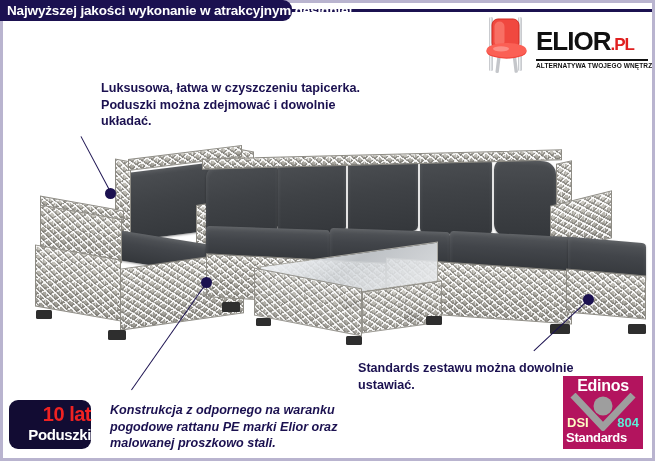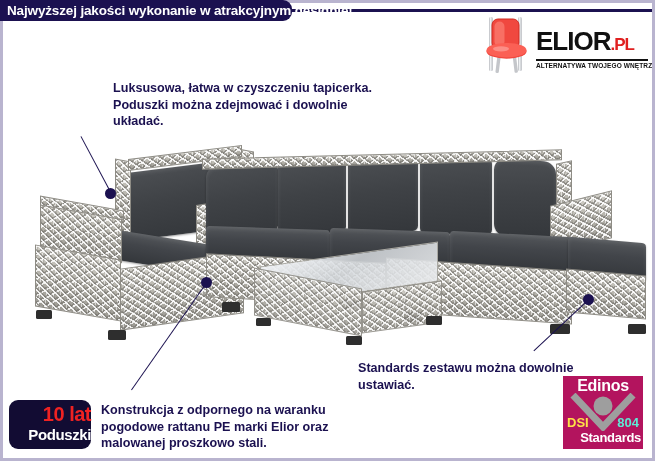--- a/index.html
+++ b/index.html
@@ -101,23 +101,23 @@
   
   .callout {
     position: absolute;
     color: #1b1150;
     font-size: 12.6px;
     font-weight: bold;
     line-height: 16.5px;
     white-space: pre-line;
     z-index: 8;
   }
-  #callout-upholstery { left: 113px; top: 80px; width: 320px; }
+  #callout-upholstery { left: 101px; top: 80px; width: 320px; }
   #callout-arrange    { left: 358px; top: 360px; width: 270px; }
-  #callout-frame      { left: 101px; top: 402px; width: 310px; }
+  #callout-frame      { left: 110px; top: 402px; width: 310px; font-style: italic; }
 
   
   .leader {
     position: absolute;
     height: 0;
     border-top: 1.4px solid #1b1150;
     transform-origin: 0 0;
     z-index: 7;
   }
   .dot {
@@ -213,42 +213,41 @@
     letter-spacing: -0.3px;
   }
   #edinos-mark {
     position: absolute;
     left: 0; top: 17px;
     width: 80px; height: 38px;
   }
   #edinos-dsi {
     position: absolute;
     left: 4px; top: 40px;
-    color: #fde047;
+    color: #fef9c3;
     font-size: 13px;
     font-weight: bold;
     line-height: 14px;
   }
   #edinos-804 {
     position: absolute;
     right: 4px; top: 40px;
     color: #5eead4;
     font-size: 13px;
     font-weight: bold;
     line-height: 14px;
   }
   #edinos-standards {
     position: absolute;
-    left: 0; right: 2px; top: 54px;
+    left: 0; right: 13px; top: 54px;
     color: #ffffff;
     font-size: 13px;
     font-weight: bold;
     line-height: 15px;
     letter-spacing: -0.3px;
-    text-align: right;
   }
 </style>
 </head>
 <body>
 
 <div id="page">
 
   <div id="header-rule"></div>
   <div id="header-bar"></div>
   <div id="logo">

